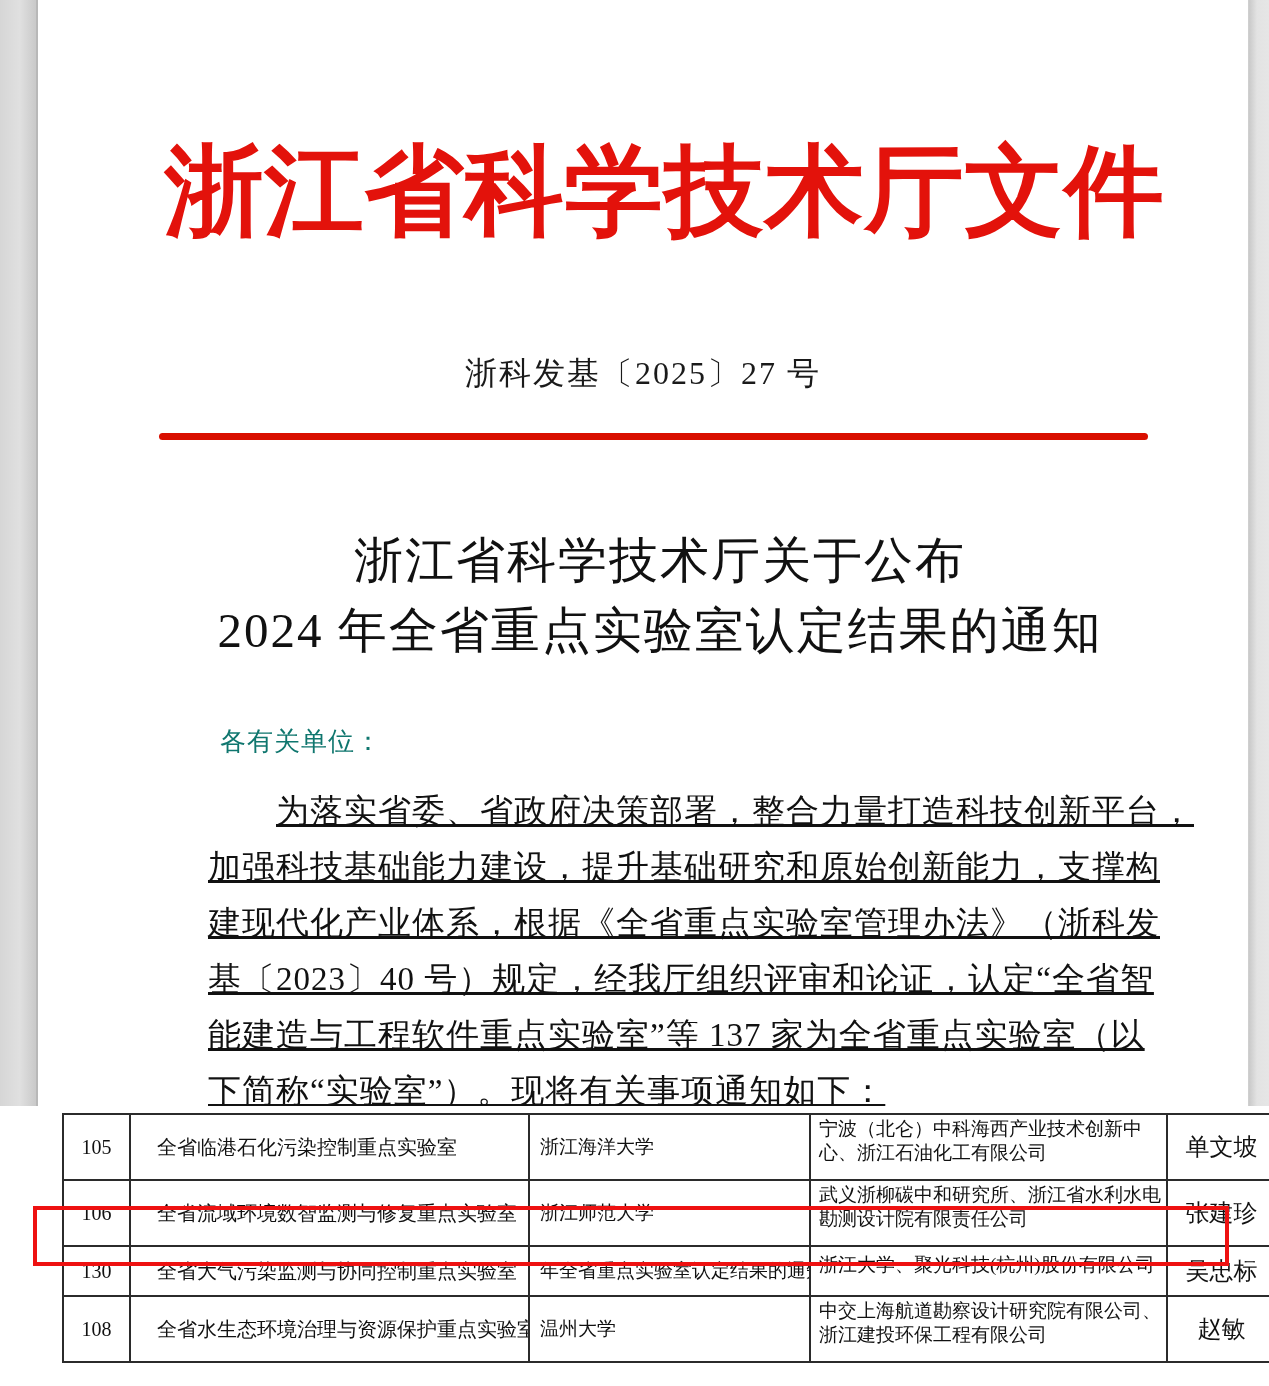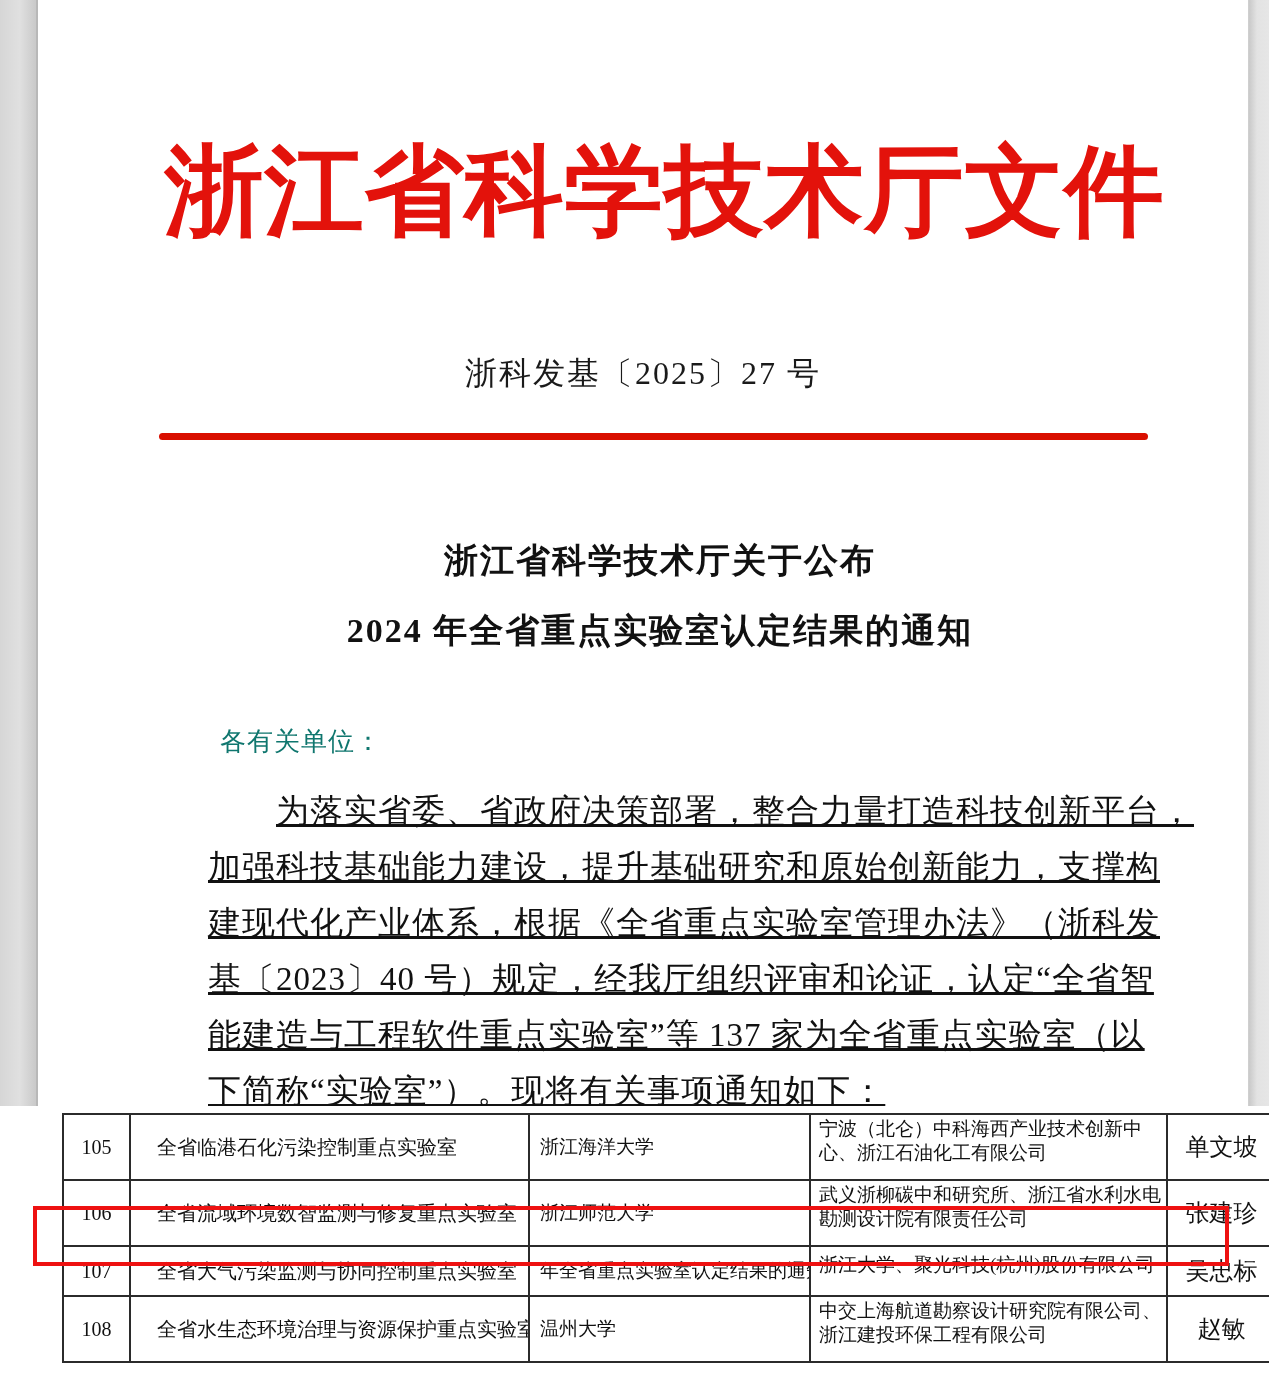--- a/index.html
+++ b/index.html
@@ -38,21 +38,21 @@
   }
 
   .red-rule {
     position:absolute; top:433px; left:121px; width:989px; height:7px;
     background:#d90f00; border-radius:4px;
   }
 
   .subject {
     position:absolute; top:526px; left:0; right:0;
     text-align:center; color:#111;
-    font-weight:bold; font-size:34px; line-height:70px; letter-spacing:2px;
+    font-weight:normal; font-size:49px; line-height:70px; letter-spacing:2px;
     white-space:nowrap;
     margin-left:34px;
   }
 
   .salutation {
     position:absolute; top:724px; left:182px;
     font-size:26px; color:#0f766e; letter-spacing:1px;
   }
 
   .body-block {
@@ -142,21 +142,21 @@
           <td class="c-dir">单文坡</td>
         </tr>
         <tr class="r1">
           <td class="c-no">106</td>
           <td class="c-lab">全省流域环境数智监测与修复重点实验室</td>
           <td class="c-inst">浙江师范大学</td>
           <td class="c-part">武义浙柳碳中和研究所、浙江省水利水电勘测设计院有限责任公司</td>
           <td class="c-dir">张建珍</td>
         </tr>
         <tr class="r2">
-          <td class="c-no">107</td>
+          <td class="c-no">130</td>
           <td class="c-lab">全省大气污染监测与协同控制重点实验室</td>
           <td class="c-inst">年全省重点实验室认定结果的通知</td>
           <td class="c-part">浙江大学、聚光科技(杭州)股份有限公司</td>
           <td class="c-dir">吴忠标</td>
         </tr>
         <tr class="r3">
           <td class="c-no">108</td>
           <td class="c-lab">全省水生态环境治理与资源保护重点实验室</td>
           <td class="c-inst">温州大学</td>
           <td class="c-part">中交上海航道勘察设计研究院有限公司、浙江建投环保工程有限公司</td>

